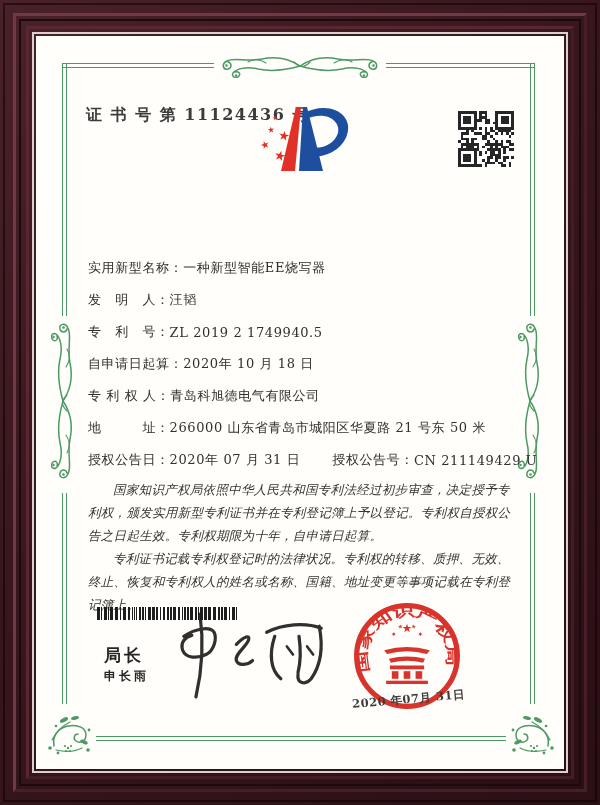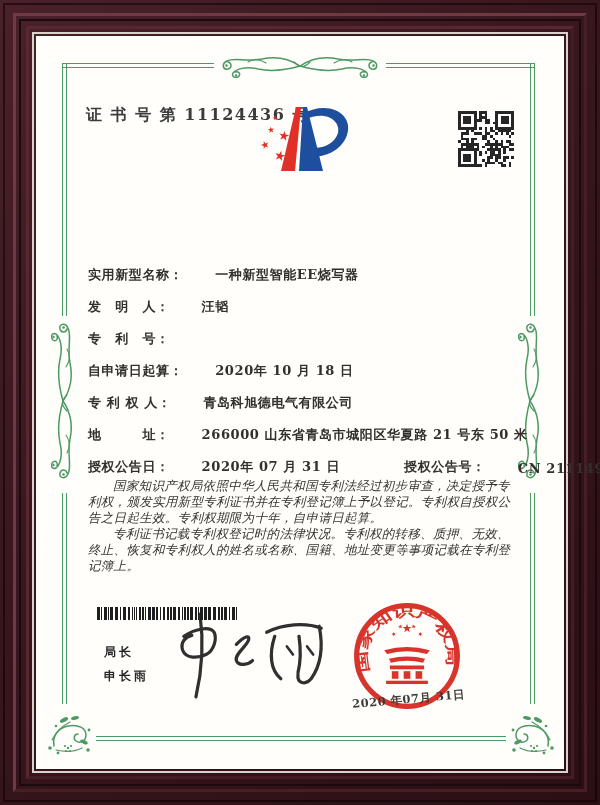--- a/index.html
+++ b/index.html
@@ -48,36 +48,36 @@
     letter-spacing:1.5px;color:#3c3c3c;white-space:pre;}
   .logo{position:absolute;left:250px;top:99px;}
   .qr{position:absolute;left:458px;top:111px;width:56px;height:56px;background:#fff;
     display:grid;grid-template-columns:repeat(21,1fr);grid-template-rows:repeat(21,1fr);}
   .qr .qm{background:#262626;}
 
   .title{position:absolute;top:189px;left:0;width:100%;text-align:center;
     font-size:30px;font-weight:700;letter-spacing:9px;text-indent:9px;color:#141414;}
 
   .fields{position:absolute;left:88px;top:252px;right:86px;}
-  .frow{height:32px;display:flex;align-items:flex-end;font-size:13px;font-weight:700;
-    color:#322f2c;letter-spacing:0.6px;gap:32px;}
+  .frow{height:32px;display:flex;align-items:center;font-size:13px;font-weight:400;
+    color:#322f2c;letter-spacing:0.6px;}
   .flabel{white-space:pre;}
   .fvalue{white-space:pre;}
   .g2{margin-left:32px;}
 
   .paras{position:absolute;left:88px;top:478px;width:426px;}
-  .paras p{margin:0;text-indent:2em;font-size:12.5px;line-height:16px;color:#363330;
+  .paras p{margin:0;text-indent:2em;font-size:12.5px;line-height:23px;color:#363330;
     font-style:italic;letter-spacing:0.3px;}
 
   .barcode{position:absolute;left:97px;top:607px;width:145px;height:13px;font-size:0;
     white-space:nowrap;overflow:hidden;}
   .barcode i{display:inline-block;height:100%;background:#1e1e1e;}
 
   .director-title{position:absolute;left:104px;top:644px;font-family:"Liberation Sans","DejaVu Sans",sans-serif;
-    font-weight:700;font-size:12px;letter-spacing:3px;color:#262626;}
+    font-weight:700;font-size:17px;letter-spacing:3px;color:#262626;}
   .director-name{position:absolute;left:104px;top:668px;font-family:"Liberation Sans","DejaVu Sans",sans-serif;
     font-weight:700;font-size:12px;letter-spacing:3px;color:#262626;}
   .signature{position:absolute;left:168px;top:606px;}
 
   .seal{position:absolute;left:350px;top:599px;opacity:.94;}
   .seal-date{position:absolute;left:352px;top:692px;width:112px;text-align:center;
     transform:rotate(-5deg);font-size:11.5px;font-weight:600;color:#3f3b38;
     letter-spacing:0.5px;white-space:pre;}
 </style>
 </head>
@@ -634,20 +634,21 @@
     <div class="frow">
       <span class="flabel">实用新型名称：</span>
         <span class="fvalue">一种新型智能EE烧写器</span>
     </div>
     <div class="frow">
       <span class="flabel">发　明　人：</span>
         <span class="fvalue">汪韬</span>
     </div>
     <div class="frow">
       <span class="flabel">专　利　号：</span>
+        <span class="fvalue">ZL 2019 2 1749940.5</span>
     </div>
     <div class="frow">
       <span class="flabel">自申请日起算：</span>
         <span class="fvalue">2020年 10 月 18 日</span>
     </div>
     <div class="frow">
       <span class="flabel">专 利 权 人：</span>
         <span class="fvalue">青岛科旭德电气有限公司</span>
     </div>
     <div class="frow">

